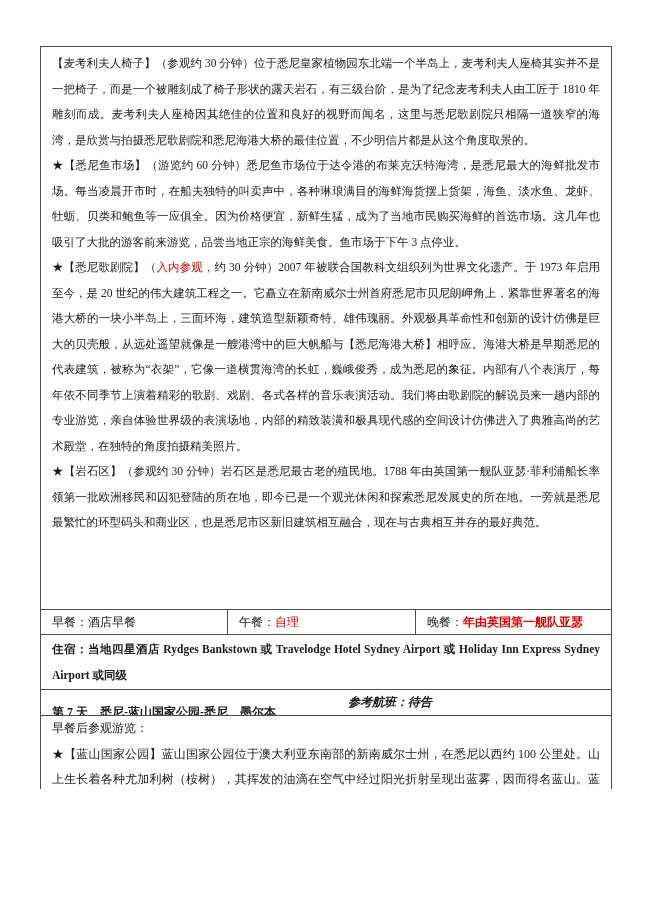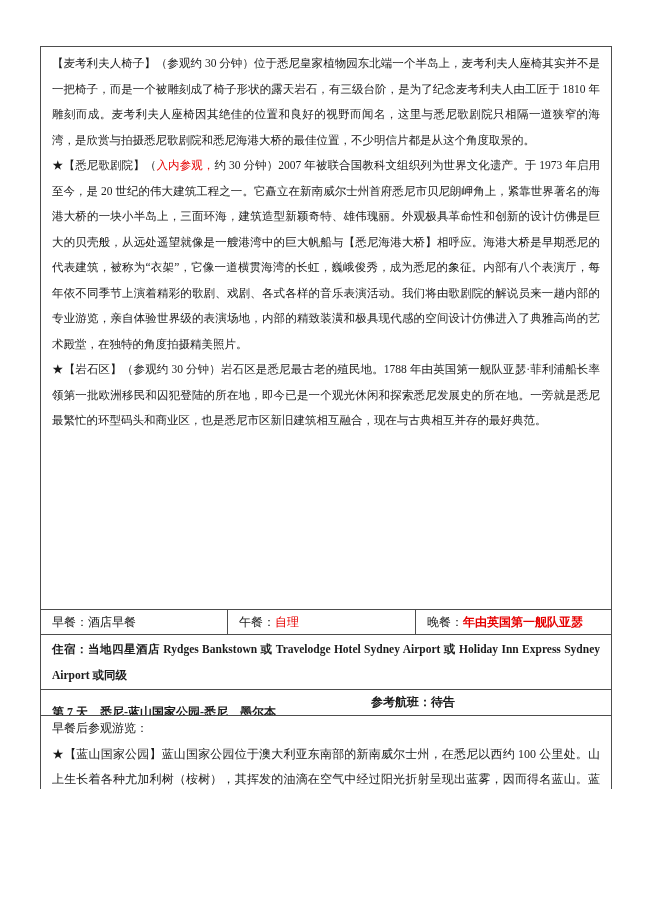--- a/index.html
+++ b/index.html
@@ -57,21 +57,21 @@
     position:relative;
     height:26px;
     border-top:1px solid var(--border);
     padding:10px 11px;
     font-size:12px;
     font-weight:bold;
     line-height:25px;
     white-space:nowrap;
     overflow:hidden;
   }
-  .dayhead-row .flight{position:absolute;left:330px;top:0;line-height:25px;}
+  .dayhead-row .flight{position:absolute;left:307px;top:0;line-height:25px;font-style:italic;}
   .content-cell2{
     height:154px;
     border-top:1px solid var(--border);
     padding:0 11px;
     overflow:hidden;
   }
   .content-cell2 p{
     margin:0;
     font-size:12px;
     line-height:25.5px;
@@ -81,20 +81,21 @@
   .red-bold{color:var(--red);font-weight:bold;}
 </style>
 </head>
 <body>
 
 <div class="page">
   <div class="doc">
 
     <div class="cell content-cell">
       <p><span>【麦考利夫人椅子】（参观约 30 分钟）位于悉尼皇家植物园东北端一个半岛上，麦考利夫人座椅其实并不是一把椅子，而是一个被雕刻成了椅子形状的露天岩石，有三级台阶，是为了纪念麦考利夫人由工匠于 1810 年雕刻而成。麦考利夫人座椅因其绝佳的位置和良好的视野而闻名，这里与悉尼歌剧院只相隔一道狭窄的海湾，是欣赏与拍摄悉尼歌剧院和悉尼海港大桥的最佳位置，不少明信片都是从这个角度取景的。</span></p>
+      <p><span>★【悉尼鱼市场】（游览约 60 分钟）悉尼鱼市场位于达令港的布莱克沃特海湾，是悉尼最大的海鲜批发市场。每当凌晨开市时，在船夫独特的叫卖声中，各种琳琅满目的海鲜海货摆上货架，海鱼、淡水鱼、龙虾、牡蛎、贝类和鲍鱼等一应俱全。因为价格便宜，新鲜生猛，成为了当地市民购买海鲜的首选市场。这几年也吸引了大批的游客前来游览，品尝当地正宗的海鲜美食。鱼市场于下午 3 点停业。</span></p>
       <p><span>★【悉尼歌剧院】（</span><span class="red">入内参观，</span><span>约 30 分钟）2007 年被联合国教科文组织列为世界文化遗产。于 1973 年启用至今，是 20 世纪的伟大建筑工程之一。它矗立在新南威尔士州首府悉尼市贝尼朗岬角上，紧靠世界著名的海港大桥的一块小半岛上，三面环海，建筑造型新颖奇特、雄伟瑰丽。外观极具革命性和创新的设计仿佛是巨大的贝壳般，从远处遥望就像是一艘港湾中的巨大帆船与【悉尼海港大桥】相呼应。海港大桥是早期悉尼的代表建筑，被称为“衣架”，它像一道横贯海湾的长虹，巍峨俊秀，成为悉尼的象征。内部有八个表演厅，每年依不同季节上演着精彩的歌剧、戏剧、各式各样的音乐表演活动。我们将由歌剧院的解说员来一趟内部的专业游览，亲自体验世界级的表演场地，内部的精致装潢和极具现代感的空间设计仿佛进入了典雅高尚的艺术殿堂，在独特的角度拍摄精美照片。</span></p>
       <p><span>★【岩石区】（参观约 30 分钟）岩石区是悉尼最古老的殖民地。1788 年由英国第一舰队亚瑟·菲利浦船长率领第一批欧洲移民和囚犯登陆的所在地，即今已是一个观光休闲和探索悉尼发展史的所在地。一旁就是悉尼最繁忙的环型码头和商业区，也是悉尼市区新旧建筑相互融合，现在与古典相互并存的最好典范。</span></p>
     </div>
 
     <div class="row meals-row">
       <div class="meal-cell breakfast">
         <span>早餐：</span><span>酒店早餐</span>
       </div>
       <div class="meal-cell lunch">
         <span>午餐：</span><span class="red">自理</span>

